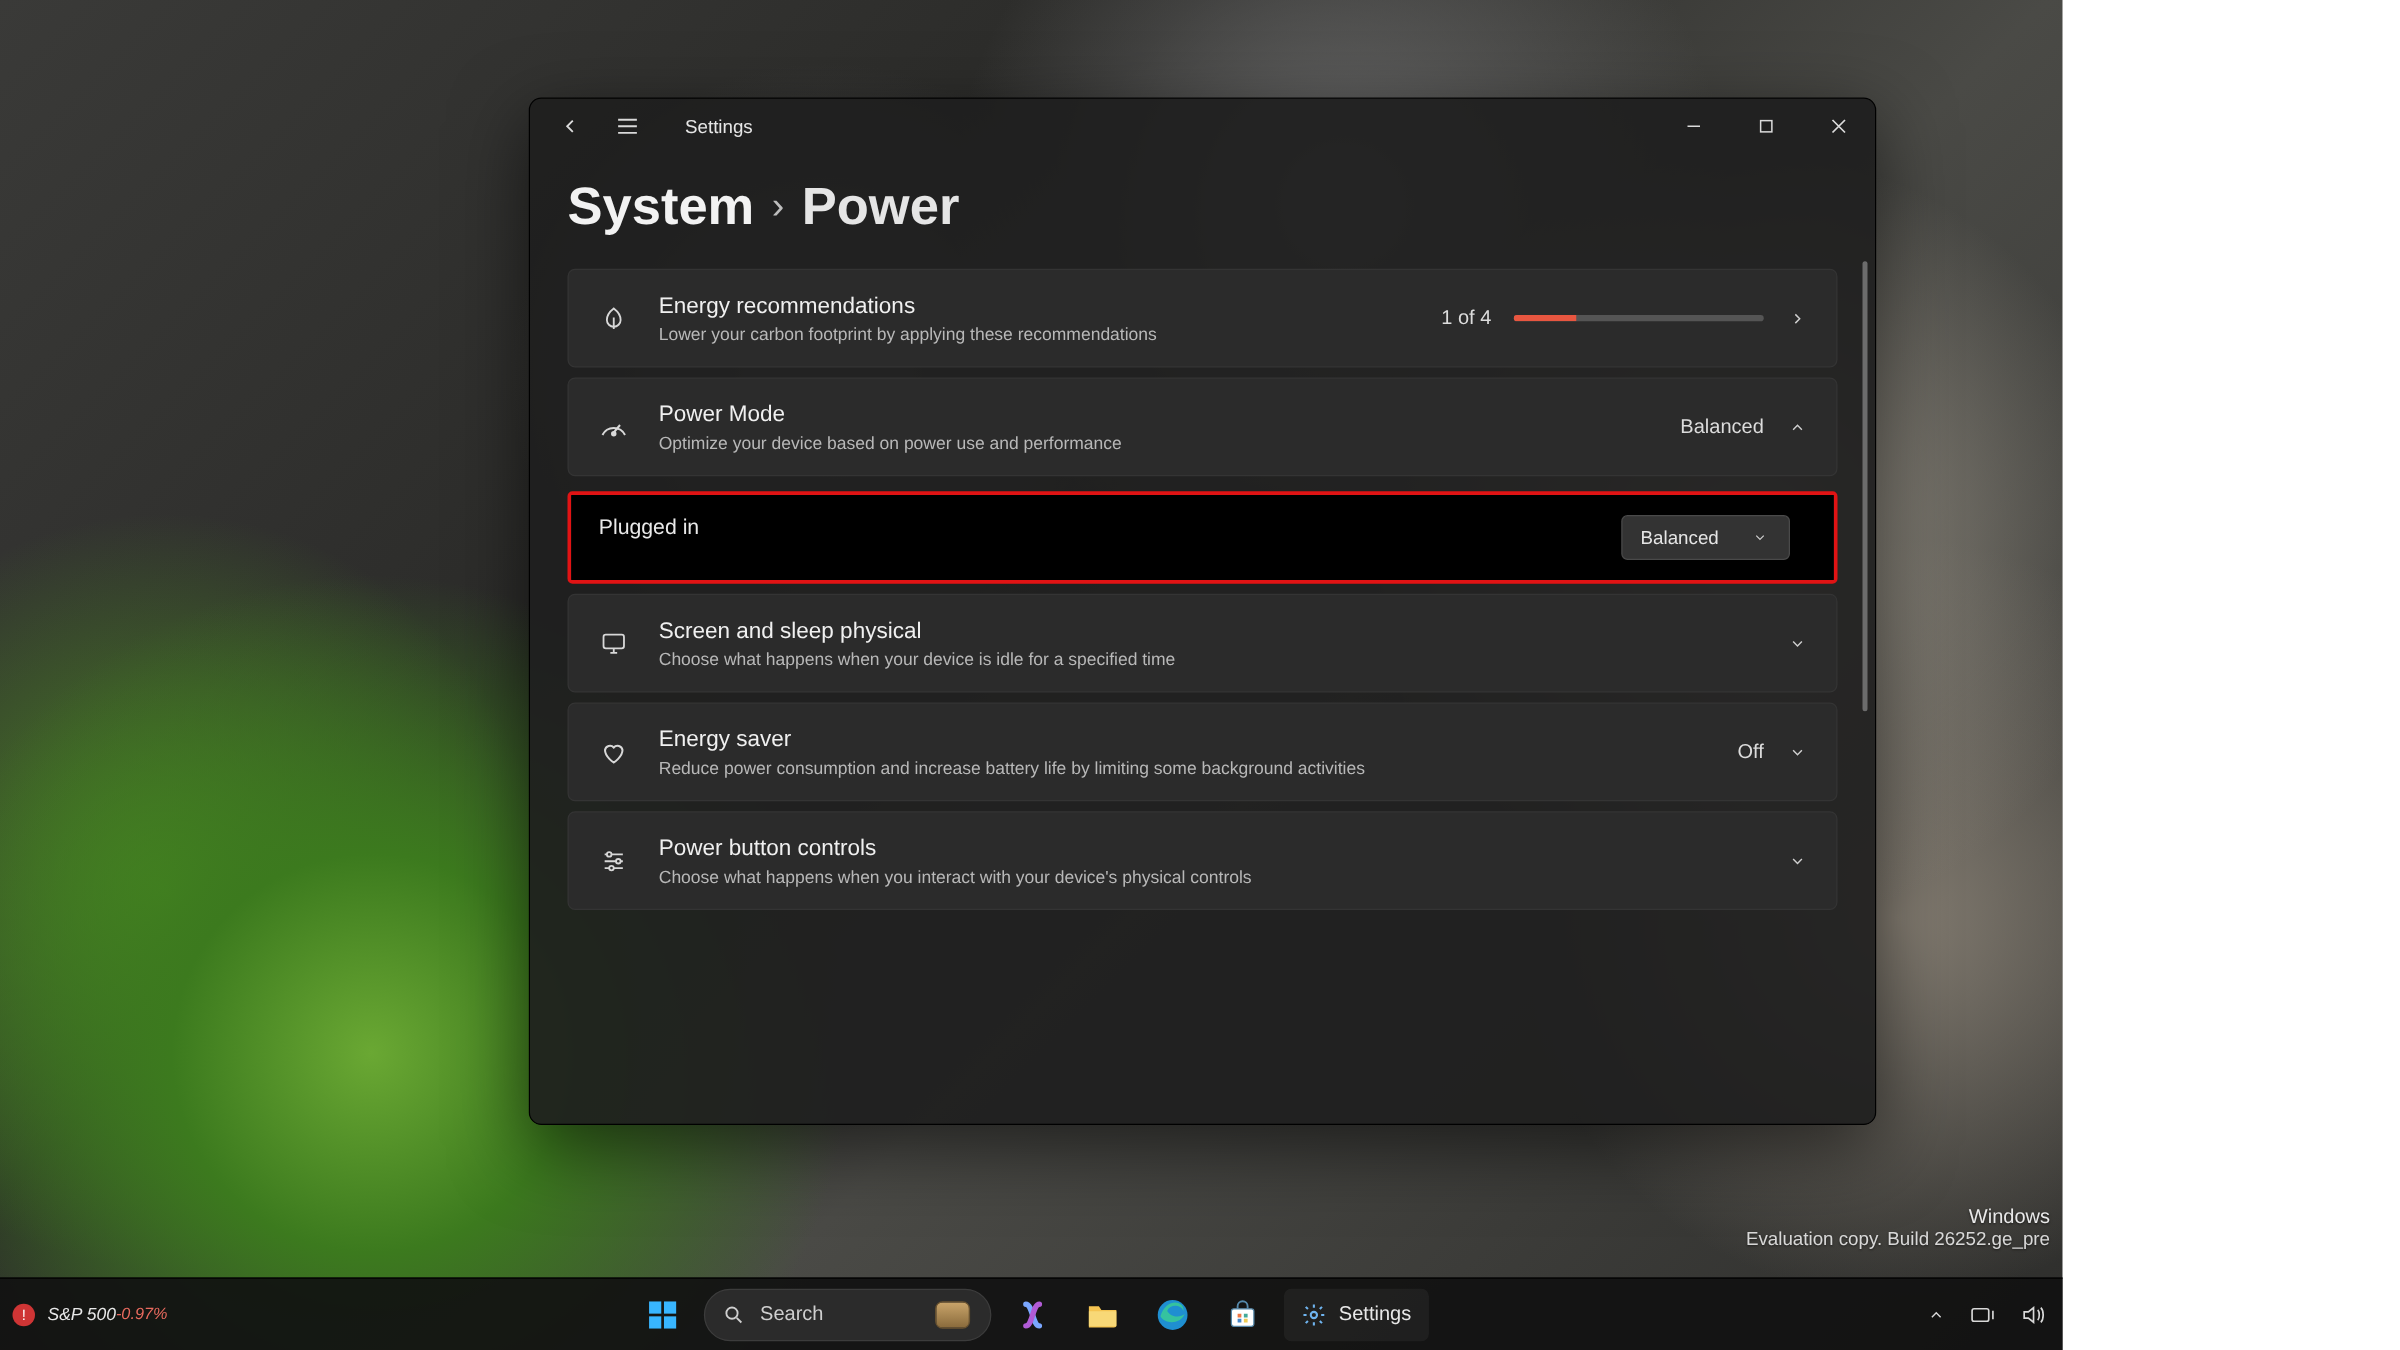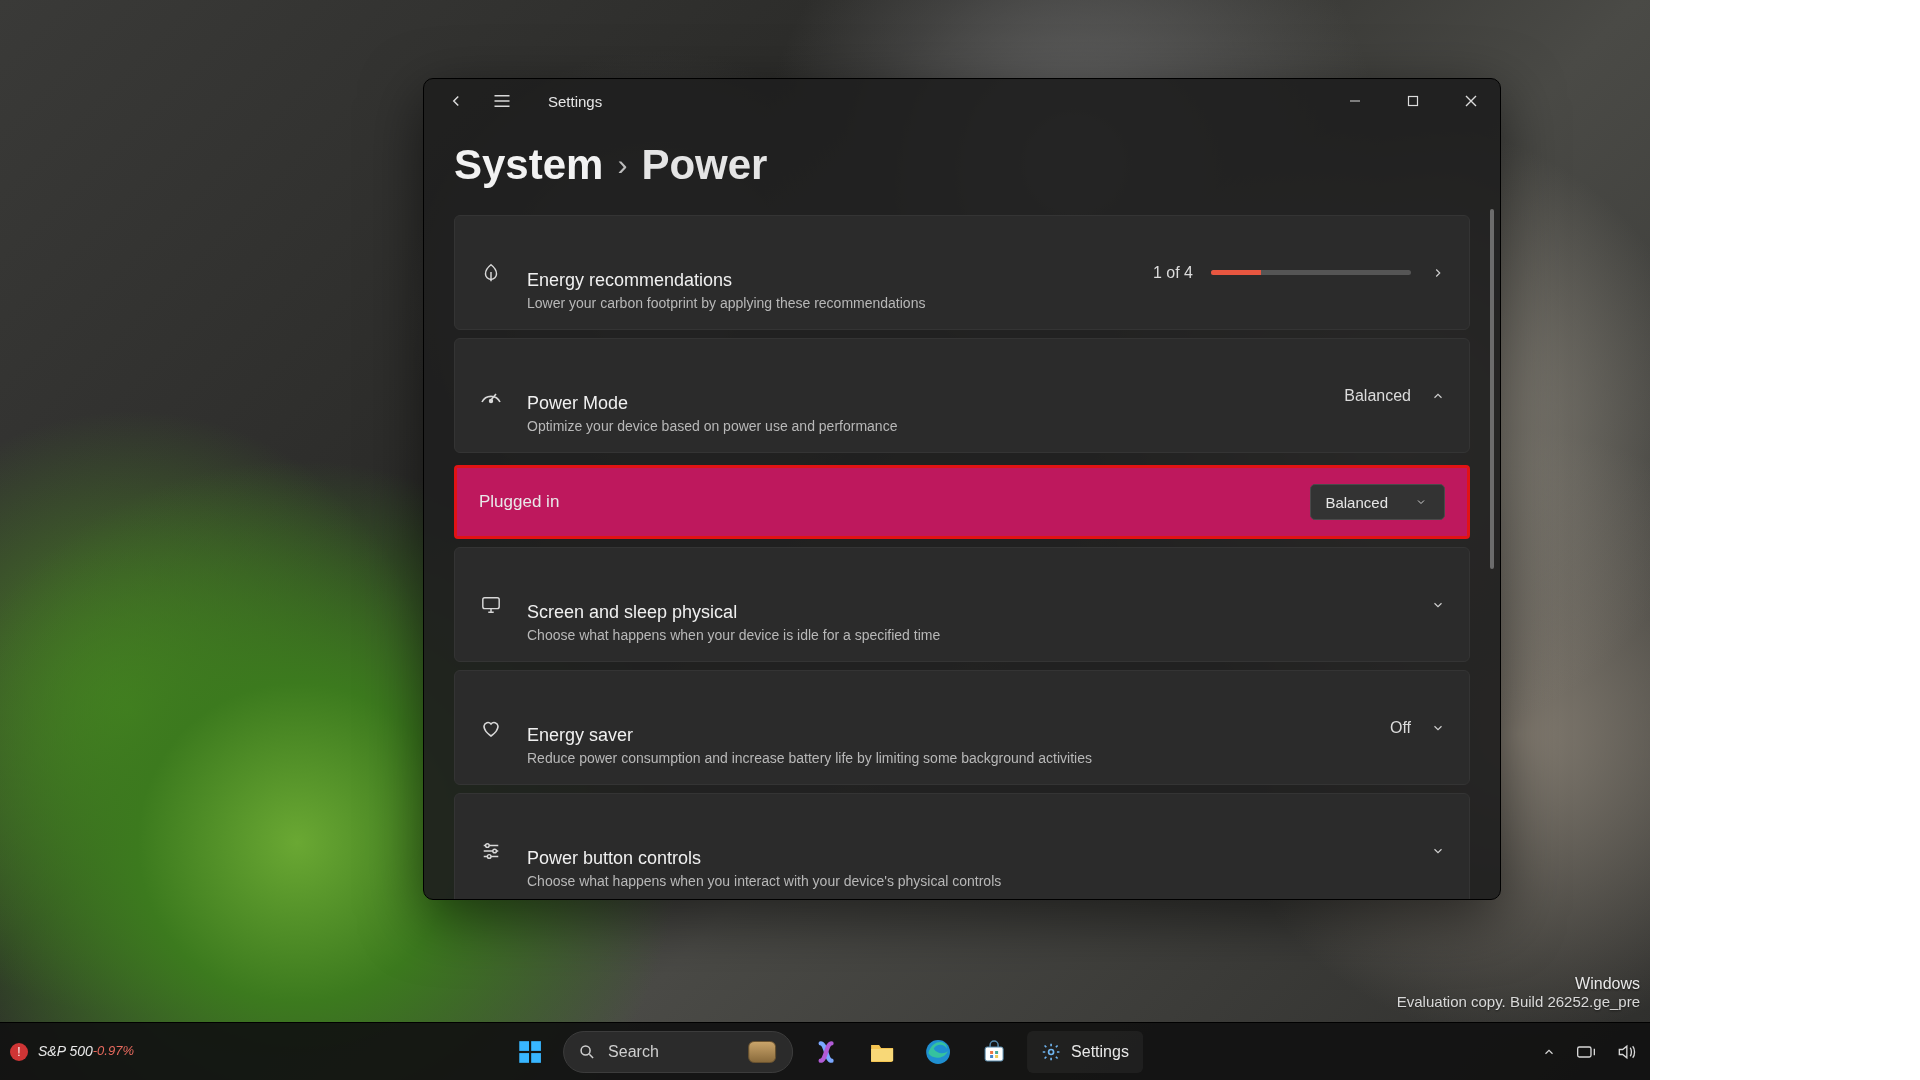--- a/index.html
+++ b/index.html
@@ -13,21 +13,21 @@
       radial-gradient(circle at 18% 78%, #6aa833 0%, #3c7a1e 10%, transparent 24%),
       radial-gradient(circle at 8% 66%, #4d8c24 0%, transparent 18%),
       radial-gradient(circle at 85% 40%, #9a9488 0%, transparent 20%),
       radial-gradient(circle at 65% 15%, #6a6a6a 0%, transparent 22%),
       radial-gradient(circle at 40% 28%, #555 0%, transparent 20%),
       radial-gradient(circle at 92% 68%, #837c71 0%, transparent 18%),
       linear-gradient(135deg, #3a3a38 0%, #2b2b29 35%, #4a4a46 60%, #2e2e2c 100%);
   }
 
   .watermark {
-    position: absolute; right: 10px; bottom: 70px;
+    position: absolute; right: 10px; bottom: 80px;
     color: #e9e9e9; text-align: right; font-size: 16px;
     text-shadow: 0 1px 2px rgba(0,0,0,.6);
   }
   .watermark .line2 { font-size: 15px; opacity: .9; }
 
   
   .window {
     position: absolute;
     left: 423px; top: 78px;
     width: 1078px; height: 822px;
@@ -58,37 +58,37 @@
   .cards { display: flex; flex-direction: column; gap: 8px; }
   .card {
     background: #2b2b2b;
     border: 1px solid #343434;
     border-radius: 6px;
     display: flex; align-items: center;
     padding: 18px 22px;
     gap: 22px;
   }
   .card .icon { width: 28px; display: flex; justify-content: center; color: #d8d8d8; }
-  .card .txt { flex: 1; margin-top: 36px; }
+  .card .txt { flex: 1; }
   .card .title { font-size: 18px; color: #f0f0f0; }
   .card .sub { font-size: 14px; color: #b8b8b8; margin-top: 4px; }
   .card .right { display: flex; align-items: center; gap: 18px; color: #dcdcdc; }
 
   .progress {
     width: 200px; height: 5px; background: #555; border-radius: 3px; position: relative; overflow: hidden;
   }
   .progress .bar { position: absolute; left: 0; top: 0; bottom: 0; width: 25%; background: #e85640; }
 
   .chev { width: 18px; height: 18px; display: inline-flex; align-items: center; justify-content: center; color: #cfcfcf; }
 
   
   .subrow-wrap { border: 3px solid #e11314; border-radius: 4px; margin-top: 4px; }
   .subrow {
-    background: #be185d; display: flex; align-items: center;
-    padding: 16px 22px 16px 22px;
+    background: #000000; display: flex; align-items: flex-start;
+    padding: 16px 35px 16px 22px;
   }
   .subrow .label { font-size: 17px; color: #e9e9e9; flex: 1; }
   .dropdown {
     background: #333; border: 1px solid #4a4a4a; border-radius: 5px;
     padding: 8px 14px; display: flex; align-items: center; gap: 24px;
     color: #e6e6e6; font-size: 15px;
   }
 
   .section-title { font-size: 18px; font-weight: 600; margin-top: 28px; color: #ececec; }
   .scroll-thumb {

